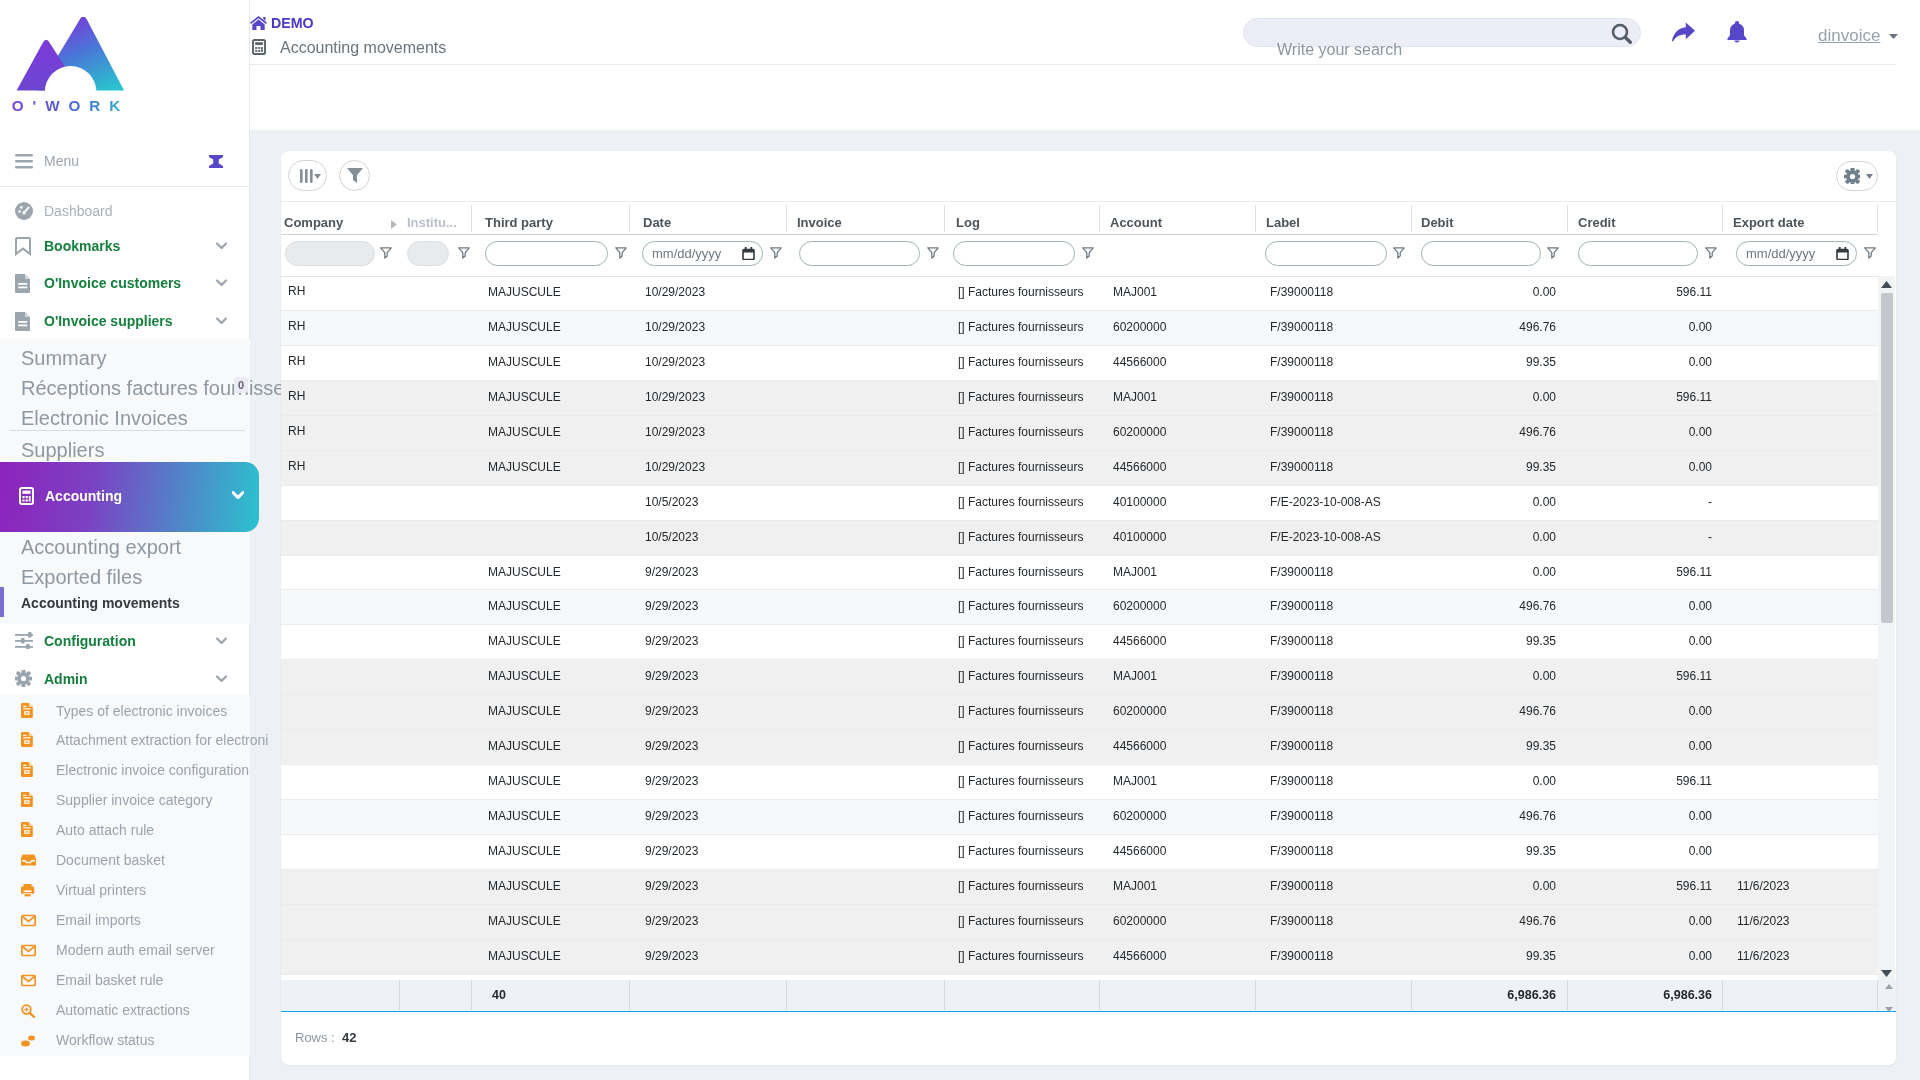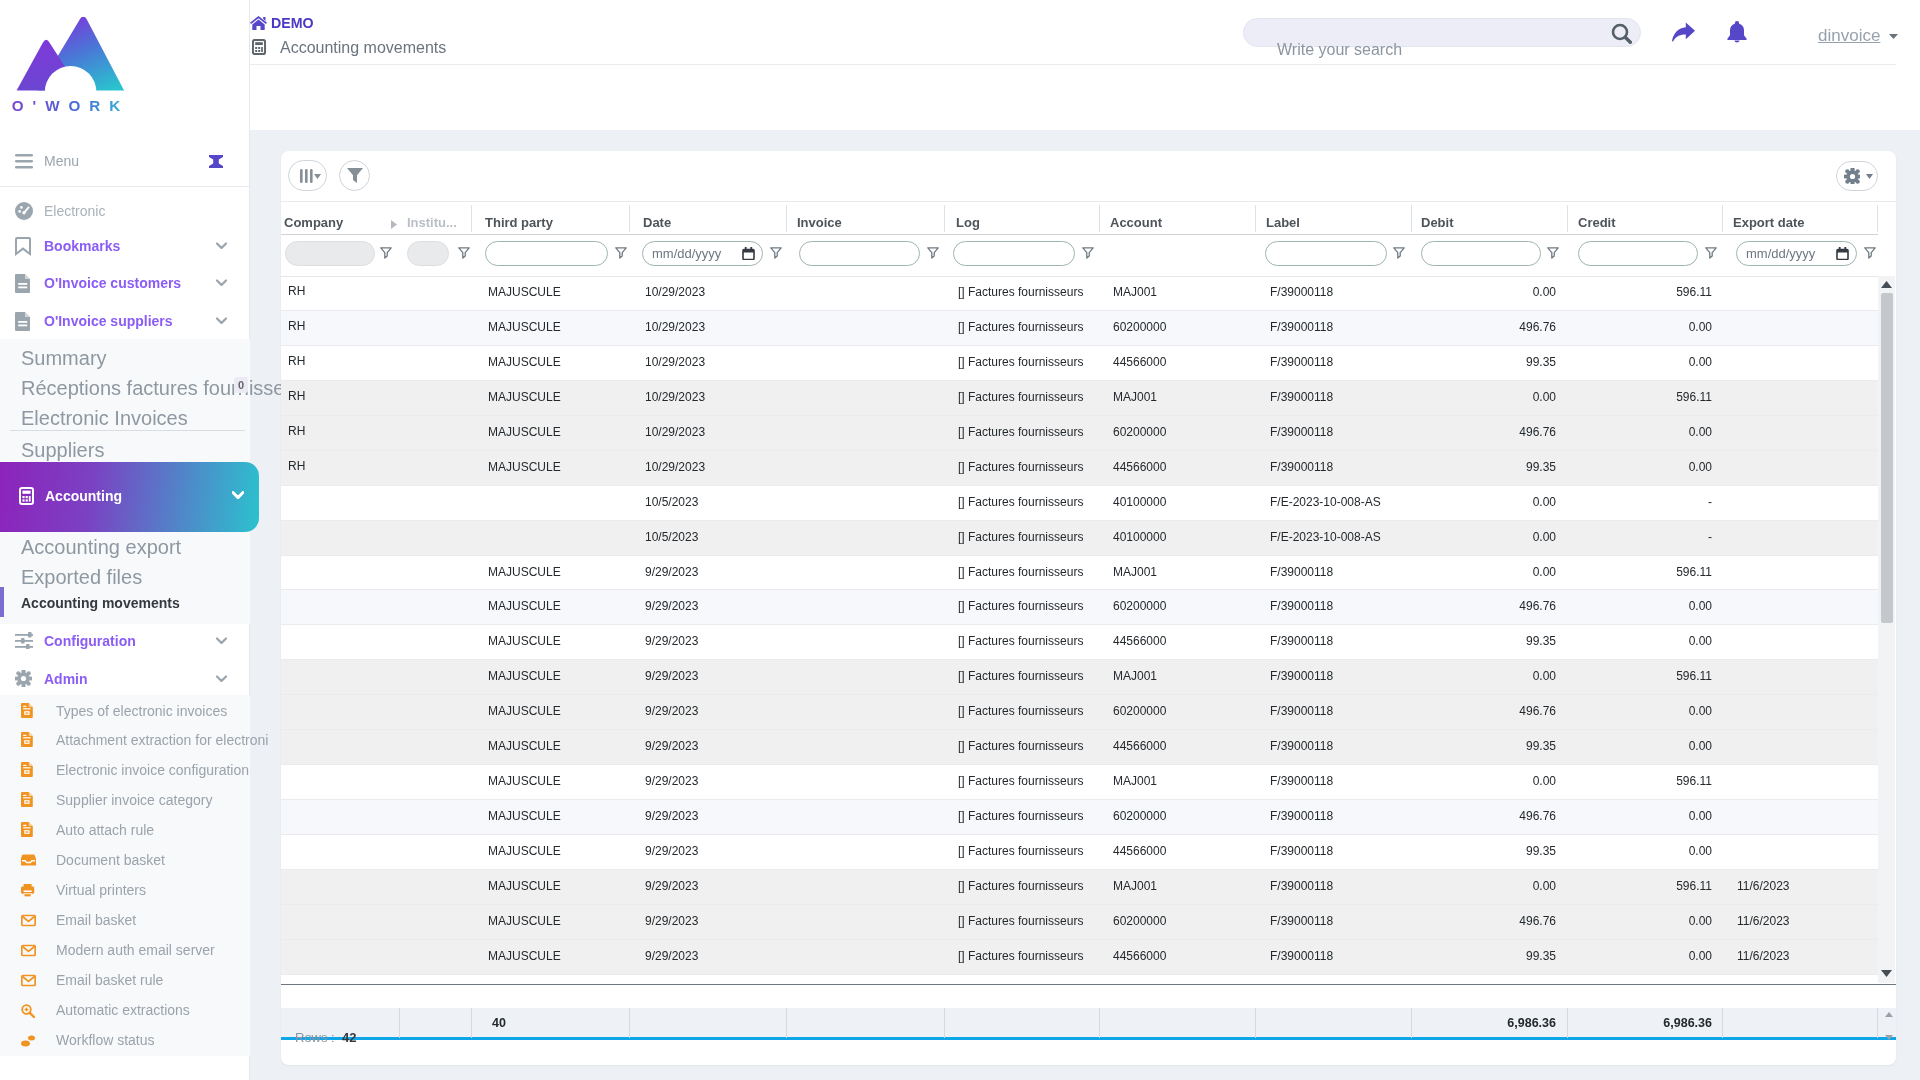--- a/index.html
+++ b/index.html
@@ -11,21 +11,21 @@
 #demo{left:271px;top:15px;font-size:14.2px;font-weight:bold;color:#4b38c6;}
 #bc{left:280px;top:39px;font-size:16px;color:#6b747d;}
 #searchpill{left:1243px;top:18px;width:398px;height:29px;background:#ecedf7;
   border:1px solid #e2e4f0;border-radius:15px;}
 #searchtxt{left:1277px;top:24px;font-size:16px;color:#8c96a0;margin-top:17px;}
 #dinvoice{left:1818px;top:26px;font-size:17px;color:#98a2ac;text-decoration:underline;}
 
 #sidebar{left:0;top:0;width:250px;height:1080px;background:#fff;
   border-right:1px solid #e4e7eb;}
 .stext{position:absolute;left:44px;font-size:14px;color:#9aa5ae;}
-.stextb{position:absolute;left:44px;font-size:14px;font-weight:bold;color:#8b5cf6;}
+.stextb{position:absolute;left:44px;font-size:14px;font-weight:bold;color:#15803d;}
 .subbg{position:absolute;left:0;width:250px;background:#f8f9fa;}
 .subitem{position:absolute;left:21px;font-size:20px;color:#8e98a2;white-space:nowrap;}
 .aitem{position:absolute;left:56px;font-size:14px;color:#9aa3ac;white-space:nowrap;}
 #acctblock{left:0;top:462px;width:259px;height:70px;
   background:linear-gradient(97deg,#8d23bb 0%,#7b41c3 35%,#2bc2ce 100%);
   border-radius:0 14px 14px 0;}
 #activebar{left:0;top:587px;width:4px;height:30px;background:#7a6fd0;}
 #activeitem{left:21px;top:595px;font-size:14px;font-weight:bold;color:#343a40;}
 #menudiv{left:0;top:186px;width:250px;height:1px;background:#e8eaed;}
 #subdiv1{left:10px;top:430px;width:235px;height:1px;background:#dadde0;}
@@ -63,22 +63,22 @@
 .c6{width:156px;padding-left:13px;}
 .c7{width:156px;padding-left:14px;}
 .c8{width:156px;text-align:right;padding-right:12px;}
 .c9{width:155px;text-align:right;padding-right:11px;}
 .c10{width:155px;padding-left:14px;}
 
 #vscroll{position:absolute;left:1597px;top:125px;width:17px;height:707px;background:#f2f3f5;}
 #vthumb{position:absolute;left:2.5px;top:17px;width:12px;height:330px;background:#c4c7cb;border-radius:2px;}
 
 #sumline{position:absolute;left:0;top:832.5px;width:1615px;height:1px;background:#6d7781;}
-#sumrow{position:absolute;left:0;top:857px;width:1615px;height:31.5px;background:#eef2f7;
-  border-bottom:3px solid #0ea5e9;}
+#sumrow{position:absolute;left:0;top:829px;width:1615px;height:31.5px;background:#eef2f7;
+  border-bottom:1px solid #0ea5e9;}
 .ssep{position:absolute;top:0;height:30px;width:1px;background:#d5dade;}
 .scell{position:absolute;top:0;height:30px;line-height:30px;font-size:12.5px;
   font-weight:bold;color:#24292d;}
 #rowslbl{position:absolute;left:14px;top:879px;font-size:13px;color:#8b959f;}
 </style></head><body>
 <div class="abs" id="contentbg"></div>
 <div class="abs" id="topline"></div>
 <svg class="abs" style="left:250px;top:16px" width="17" height="14" viewBox="0 0 17 14">
     <path d="M8.5,0 L17,6.8 L15.9,8.1 L8.5,2.3 L1.1,8.1 L0,6.8 z" fill="#5646c8"></path>
     <path d="M13.2,0.9 h2.3 v4 l-2.3,-1.9 z" fill="#5646c8"></path>
@@ -145,21 +145,21 @@
     <path d="M0,0 h14 v2 l-4.2,2.6 v3.8 l4.2,2.6 v2 h-14 v-2 l4.2,-2.6 v-3.8 l-4.2,-2.6 z" fill="#5646c8"></path>
   </svg>
 <div class="abs" id="menudiv"></div>
 <svg class="abs" style="left:15px;top:202px" width="18" height="18" viewBox="0 0 18 18">
     <circle cx="9" cy="9" r="9" fill="#9aa5ae"></circle>
     <circle cx="4.6" cy="9.4" r="1.3" fill="#fff"></circle>
     <circle cx="6.4" cy="5.4" r="1.3" fill="#fff"></circle>
     <line x1="9.2" y1="10.6" x2="13.6" y2="5.4" stroke="#fff" stroke-width="1.9" stroke-linecap="round"></line>
     <circle cx="9" cy="10.8" r="1.7" fill="#fff"></circle>
   </svg>
-<div class="abs stext" style="top:203px;color:#a9b1b9">Electronic</div>
+<div class="abs stext" style="top:203px;color:#a9b1b9">Dashboard</div>
 <svg class="abs" style="left:15px;top:237px" width="17" height="19" viewBox="0 0 17 19">
     <path d="M2,1 h12 a1,1 0 0 1 1,1 v15 l-7,-5.4 l-7,5.4 v-15 a1,1 0 0 1 1,-1 z" fill="none" stroke="#9aa5ae" stroke-width="2"></path>
   </svg>
 <div class="abs stextb" style="top:238px">Bookmarks</div>
 <svg class="abs" style="left:216px;top:242px" width="11" height="7" viewBox="0 0 11 7">
     <path d="M1,1.5 L5.5,6.1 L10.0,1.5" fill="none" stroke="#9aa5ae" stroke-width="2.2" stroke-linecap="round" stroke-linejoin="round"></path>
   </svg>
 <svg class="abs" style="left:15px;top:274px" width="15" height="19" viewBox="0 0 15 19">
     <path d="M1,0 h9 l5,5 v13 a1,1 0 0 1 -1,1 h-13 a1,1 0 0 1 -1,-1 v-17 a1,1 0 0 1 1,-1 z" fill="#9aa5ae"></path>
     <path d="M10,0 l5,5 h-5 z" fill="#fff" opacity="0.55"></path>
@@ -290,21 +290,21 @@
     <rect x="0" y="2.6" width="13.2" height="7.2" rx="1.4" fill="#f09320"></rect>
     <rect x="2.6" y="6.4" width="8" height="1.6" fill="#fff"></rect>
     <rect x="2.6" y="9.4" width="8" height="3.8" fill="#fff"></rect>
     <rect x="3.4" y="10.2" width="6.4" height="2.2" fill="#f09320"></rect>
   </svg>
 <div class="aitem" style="top:882px">Virtual printers</div>
 <svg class="abs" style="left:21px;top:914px" width="15" height="13" viewBox="0 0 15 13">
     <rect x="0.8" y="1.5" width="13.4" height="10" rx="1.2" fill="none" stroke="#f09320" stroke-width="1.7"></rect>
     <path d="M1.5,2.5 L7.5,7.5 L13.5,2.5" fill="none" stroke="#f09320" stroke-width="1.7"></path>
   </svg>
-<div class="aitem" style="top:912px">Email basket</div>
+<div class="aitem" style="top:912px">Email imports</div>
 <svg class="abs" style="left:21px;top:944px" width="15" height="13" viewBox="0 0 15 13">
     <rect x="0.8" y="1.5" width="13.4" height="10" rx="1.2" fill="none" stroke="#f09320" stroke-width="1.7"></rect>
     <path d="M1.5,2.5 L7.5,7.5 L13.5,2.5" fill="none" stroke="#f09320" stroke-width="1.7"></path>
   </svg>
 <div class="aitem" style="top:942px">Modern auth email server</div>
 <svg class="abs" style="left:21px;top:974px" width="15" height="13" viewBox="0 0 15 13">
     <rect x="0.8" y="1.5" width="13.4" height="10" rx="1.2" fill="none" stroke="#f09320" stroke-width="1.7"></rect>
     <path d="M1.5,2.5 L7.5,7.5 L13.5,2.5" fill="none" stroke="#f09320" stroke-width="1.7"></path>
   </svg>
 <div class="aitem" style="top:972px">Email basket rule</div>

